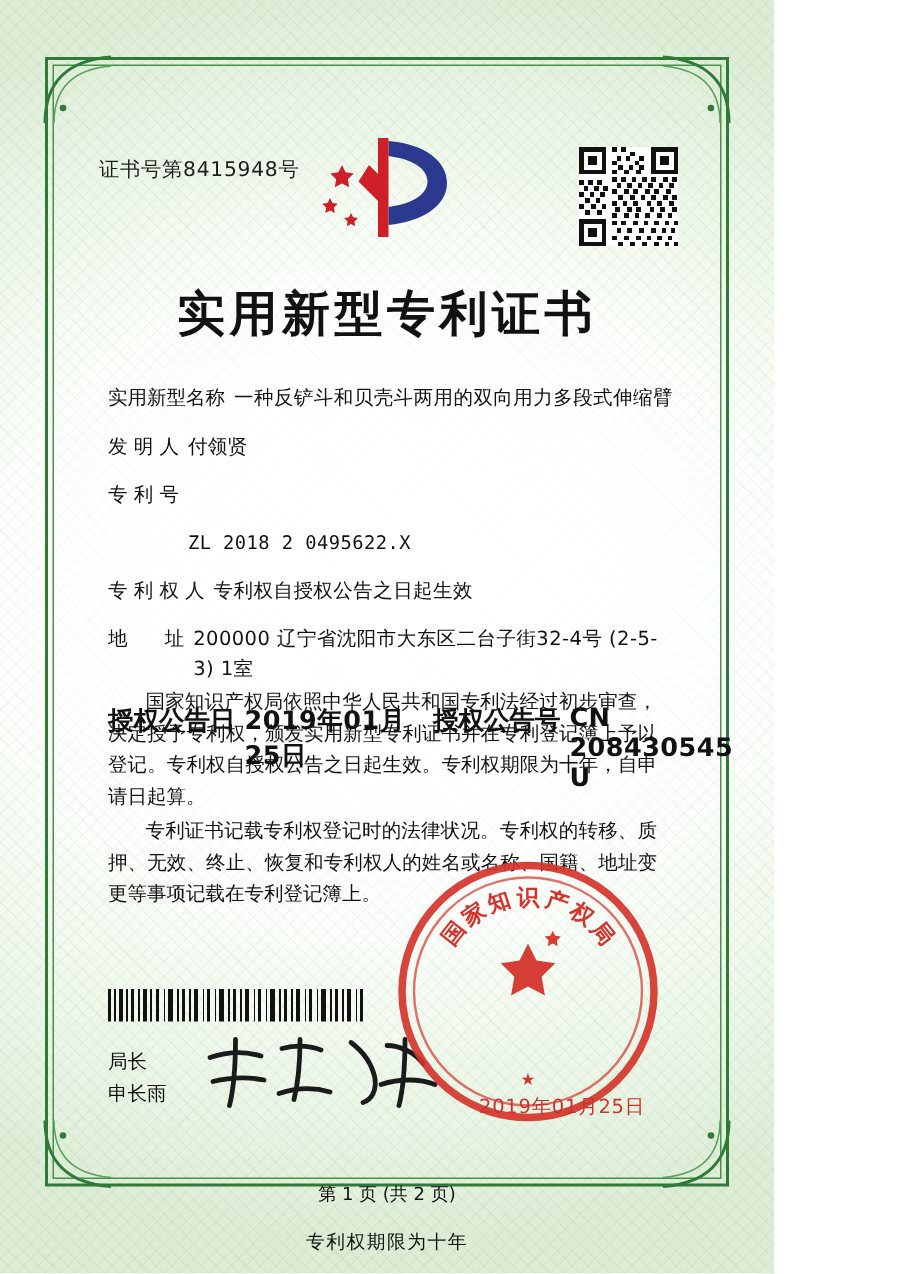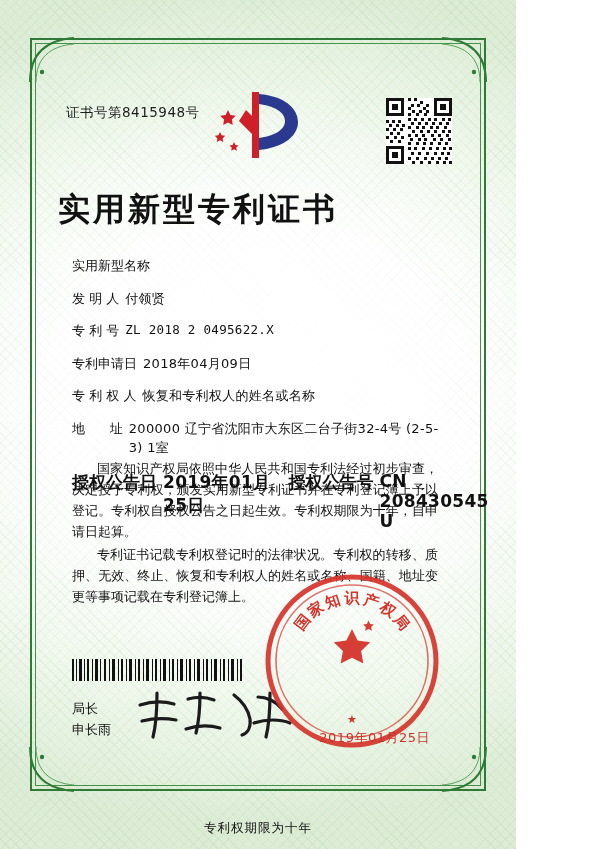--- a/index.html
+++ b/index.html
@@ -99,20 +99,21 @@
     top: 28px;
     width: 66px;
     height: 66px;
   }
 
   .title {
     position: absolute;
     left: 0;
     right: 0;
     top: 118px;
+    text-align: center;
     font-family: "DejaVu Serif", serif;
     font-size: 32px;
     font-weight: bold;
     letter-spacing: 3px;
     color: #111111;
   }
 
   .fields {
     position: absolute;
     left: 14px;
@@ -133,20 +134,21 @@
     letter-spacing: 0px;
   }
   .f-value {
     flex: 1 1 auto;
     padding-left: 6px;
     letter-spacing: 0.3px;
   }
   .field-row.mono .f-value {
     font-family: "DejaVu Sans Mono", monospace;
     font-size: 12.5px;
+    margin-top: 32px;
   }
   .row-split {
     display: flex;
     align-items: flex-start;
     margin-bottom: 13px;
     font-size: 17px;
     color: #111111;
     font-weight: bold;
   }
   .split-left { flex: 0 0 57%; display: flex; }
@@ -384,40 +386,37 @@
           <rect x="31.5" y="31.5" width="1.5" height="1.5"></rect>
       </g>
     </svg>
 
     <div class="title">实用新型专利证书</div>
 
     <div class="fields">
 
       <div class="field-row">
         <span class="f-label">实用新型名称</span>
+        <span class="f-value">一种反铲斗和贝壳斗两用的双向用力多段式伸缩臂</span>
       </div>
 
       <div class="field-row">
         <span class="f-label">发 明 人</span>
         <span class="f-value">付领贤</span>
       </div>
 
       <div class="field-row mono">
         <span class="f-label">专 利 号</span>
         <span class="f-value">ZL 2018 2 0495622.X</span>
       </div>
 
-      <div class="field-row">
-        <span class="f-label">专利申请日</span>
-        <span class="f-value">2018年04月09日</span>
-      </div>
 
       <div class="field-row">
         <span class="f-label">专 利 权 人</span>
-        <span class="f-value">恢复和专利权人的姓名或名称</span>
+        <span class="f-value">专利权自授权公告之日起生效</span>
       </div>
 
       <div class="field-row">
         <span class="f-label">地      址</span>
         <span class="f-value">200000 辽宁省沈阳市大东区二台子街32-4号 (2-5-3) 1室</span>
       </div>
 
       <div class="row-split">
         <span class="split-left">
           <span class="f-label">授权公告日</span>
@@ -520,14 +519,15 @@
       </g>
       <g fill="#d5342b" font-family="DejaVu Serif, serif" font-size="11">
         <text x="88" y="150" text-anchor="middle">★</text>
       </g>
     </svg>
 
     <div class="seal-date">2019年01月25日</div>
 
   </div>
 
+  <div class="page-num">第 1 页 (共 2 页)</div>
   <div class="footer-note">专利权期限为十年</div>
 </div>
 
 </body></html>

